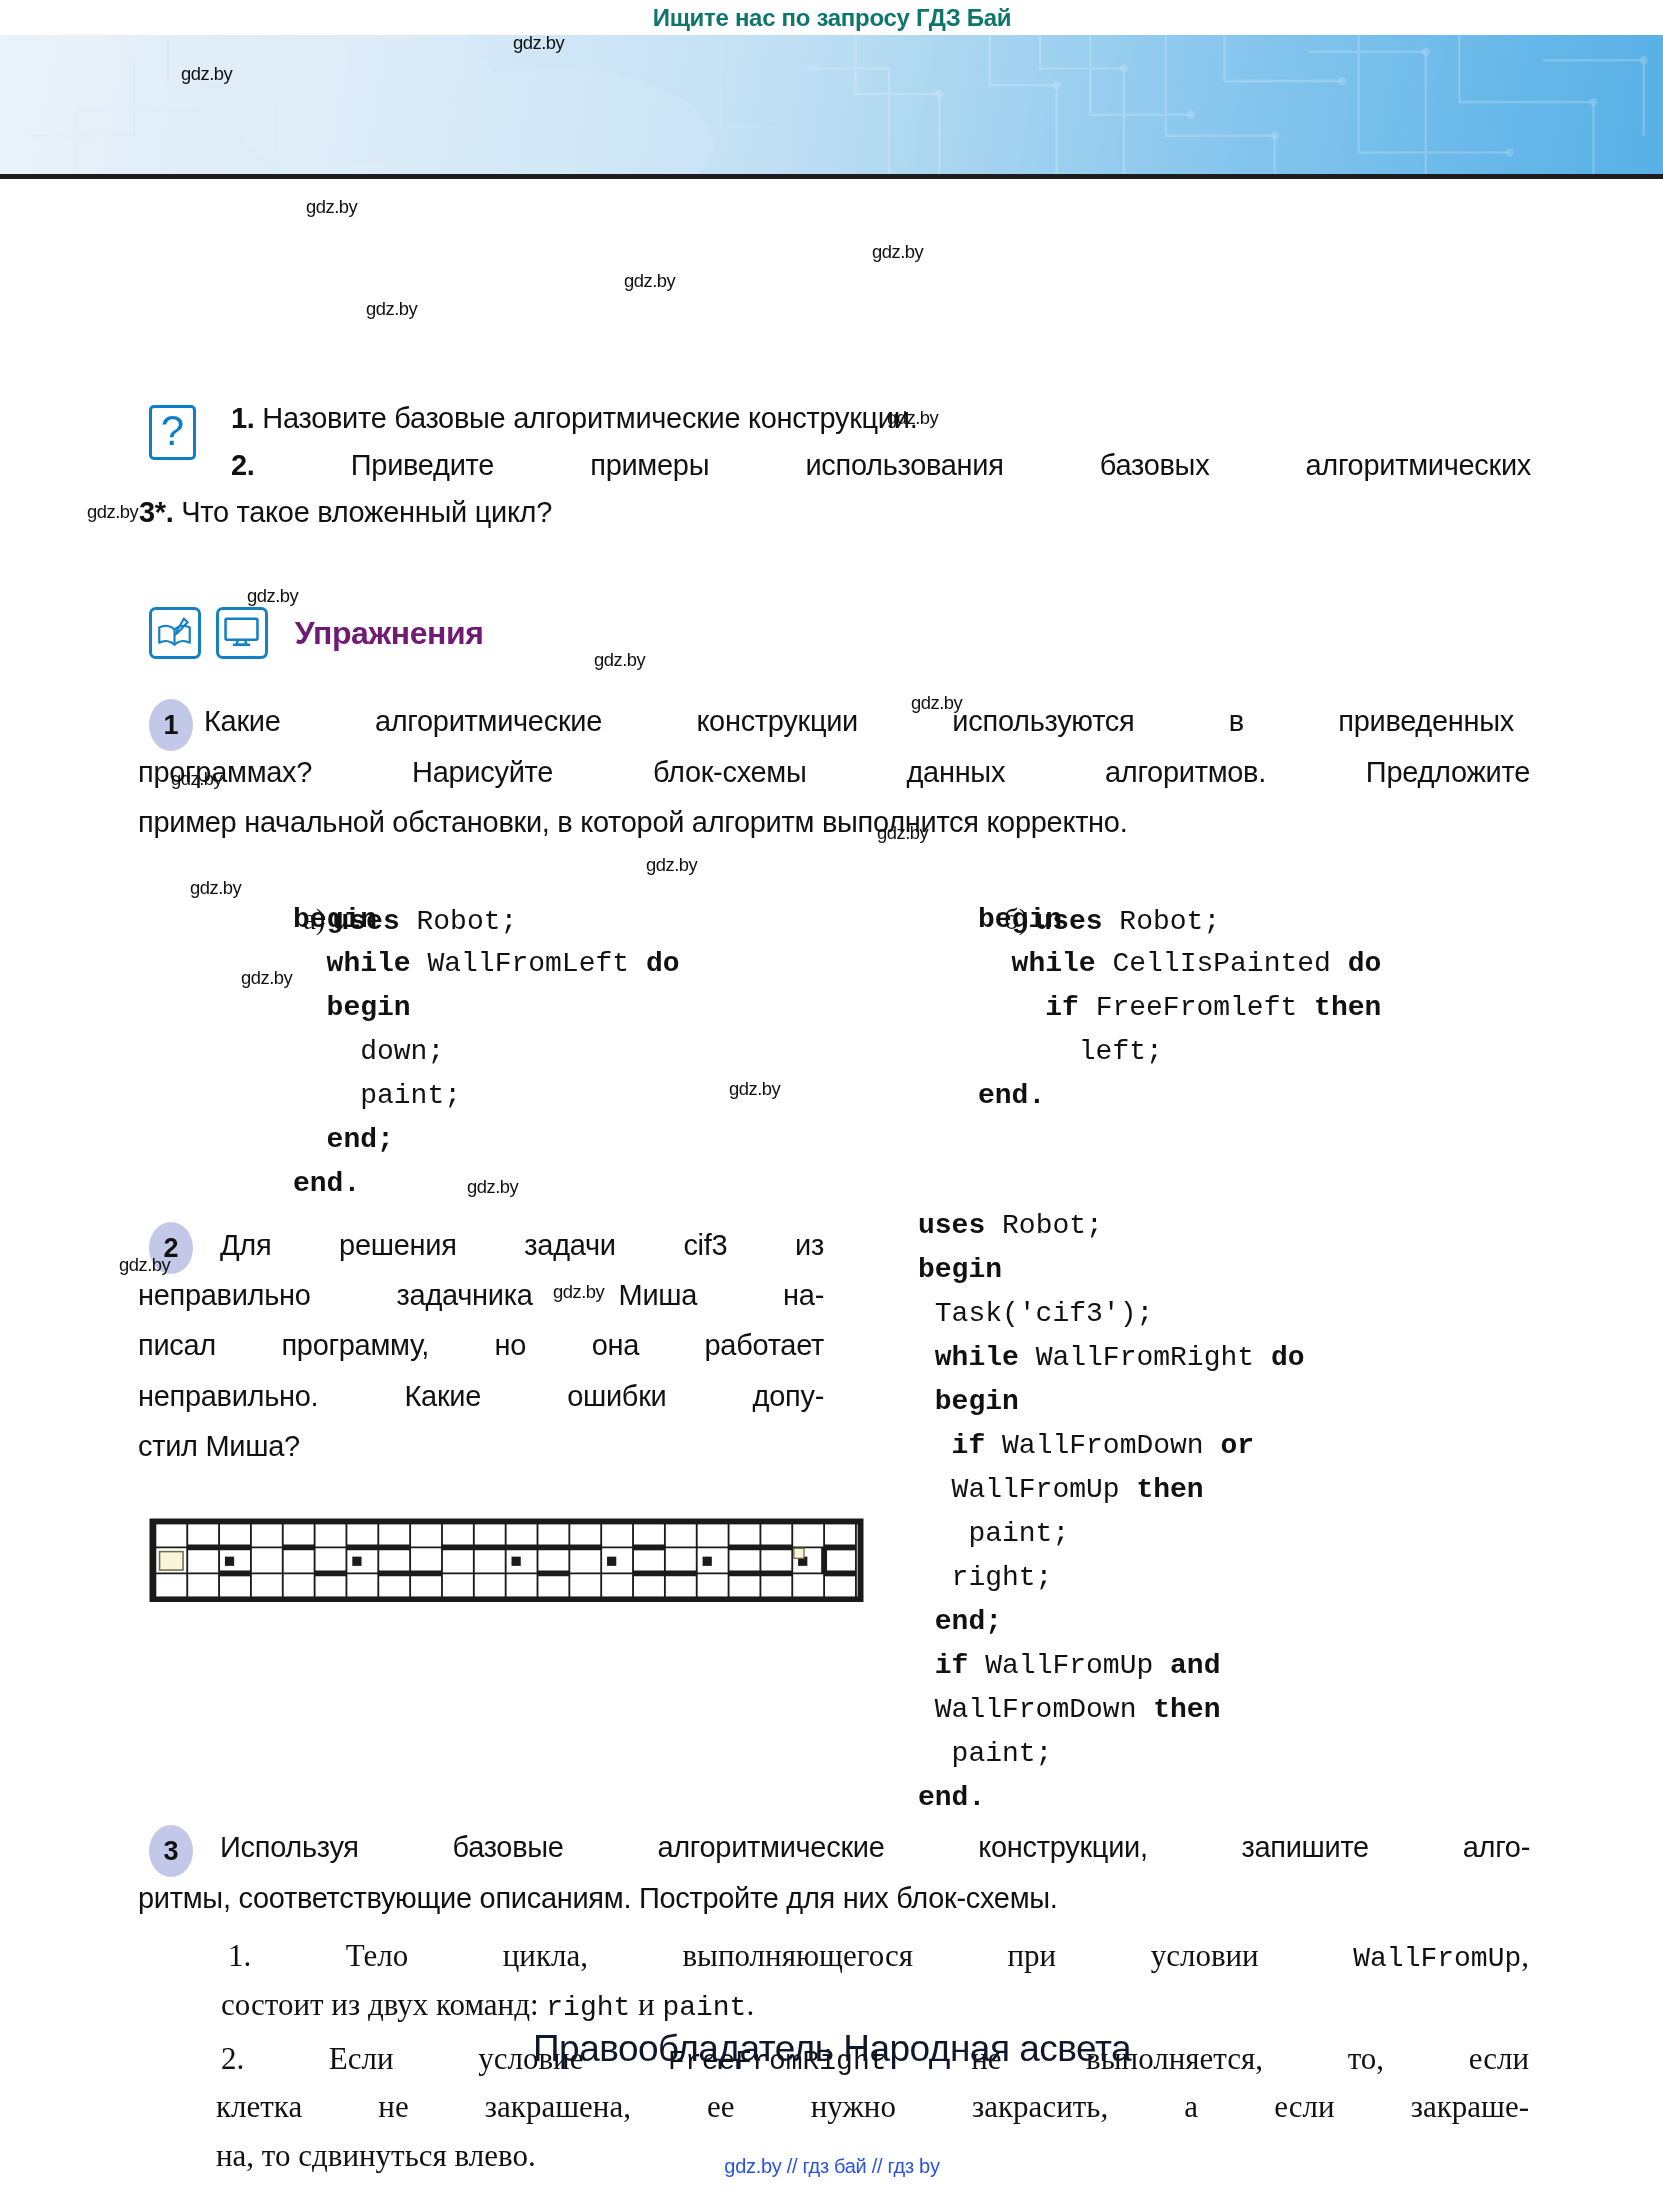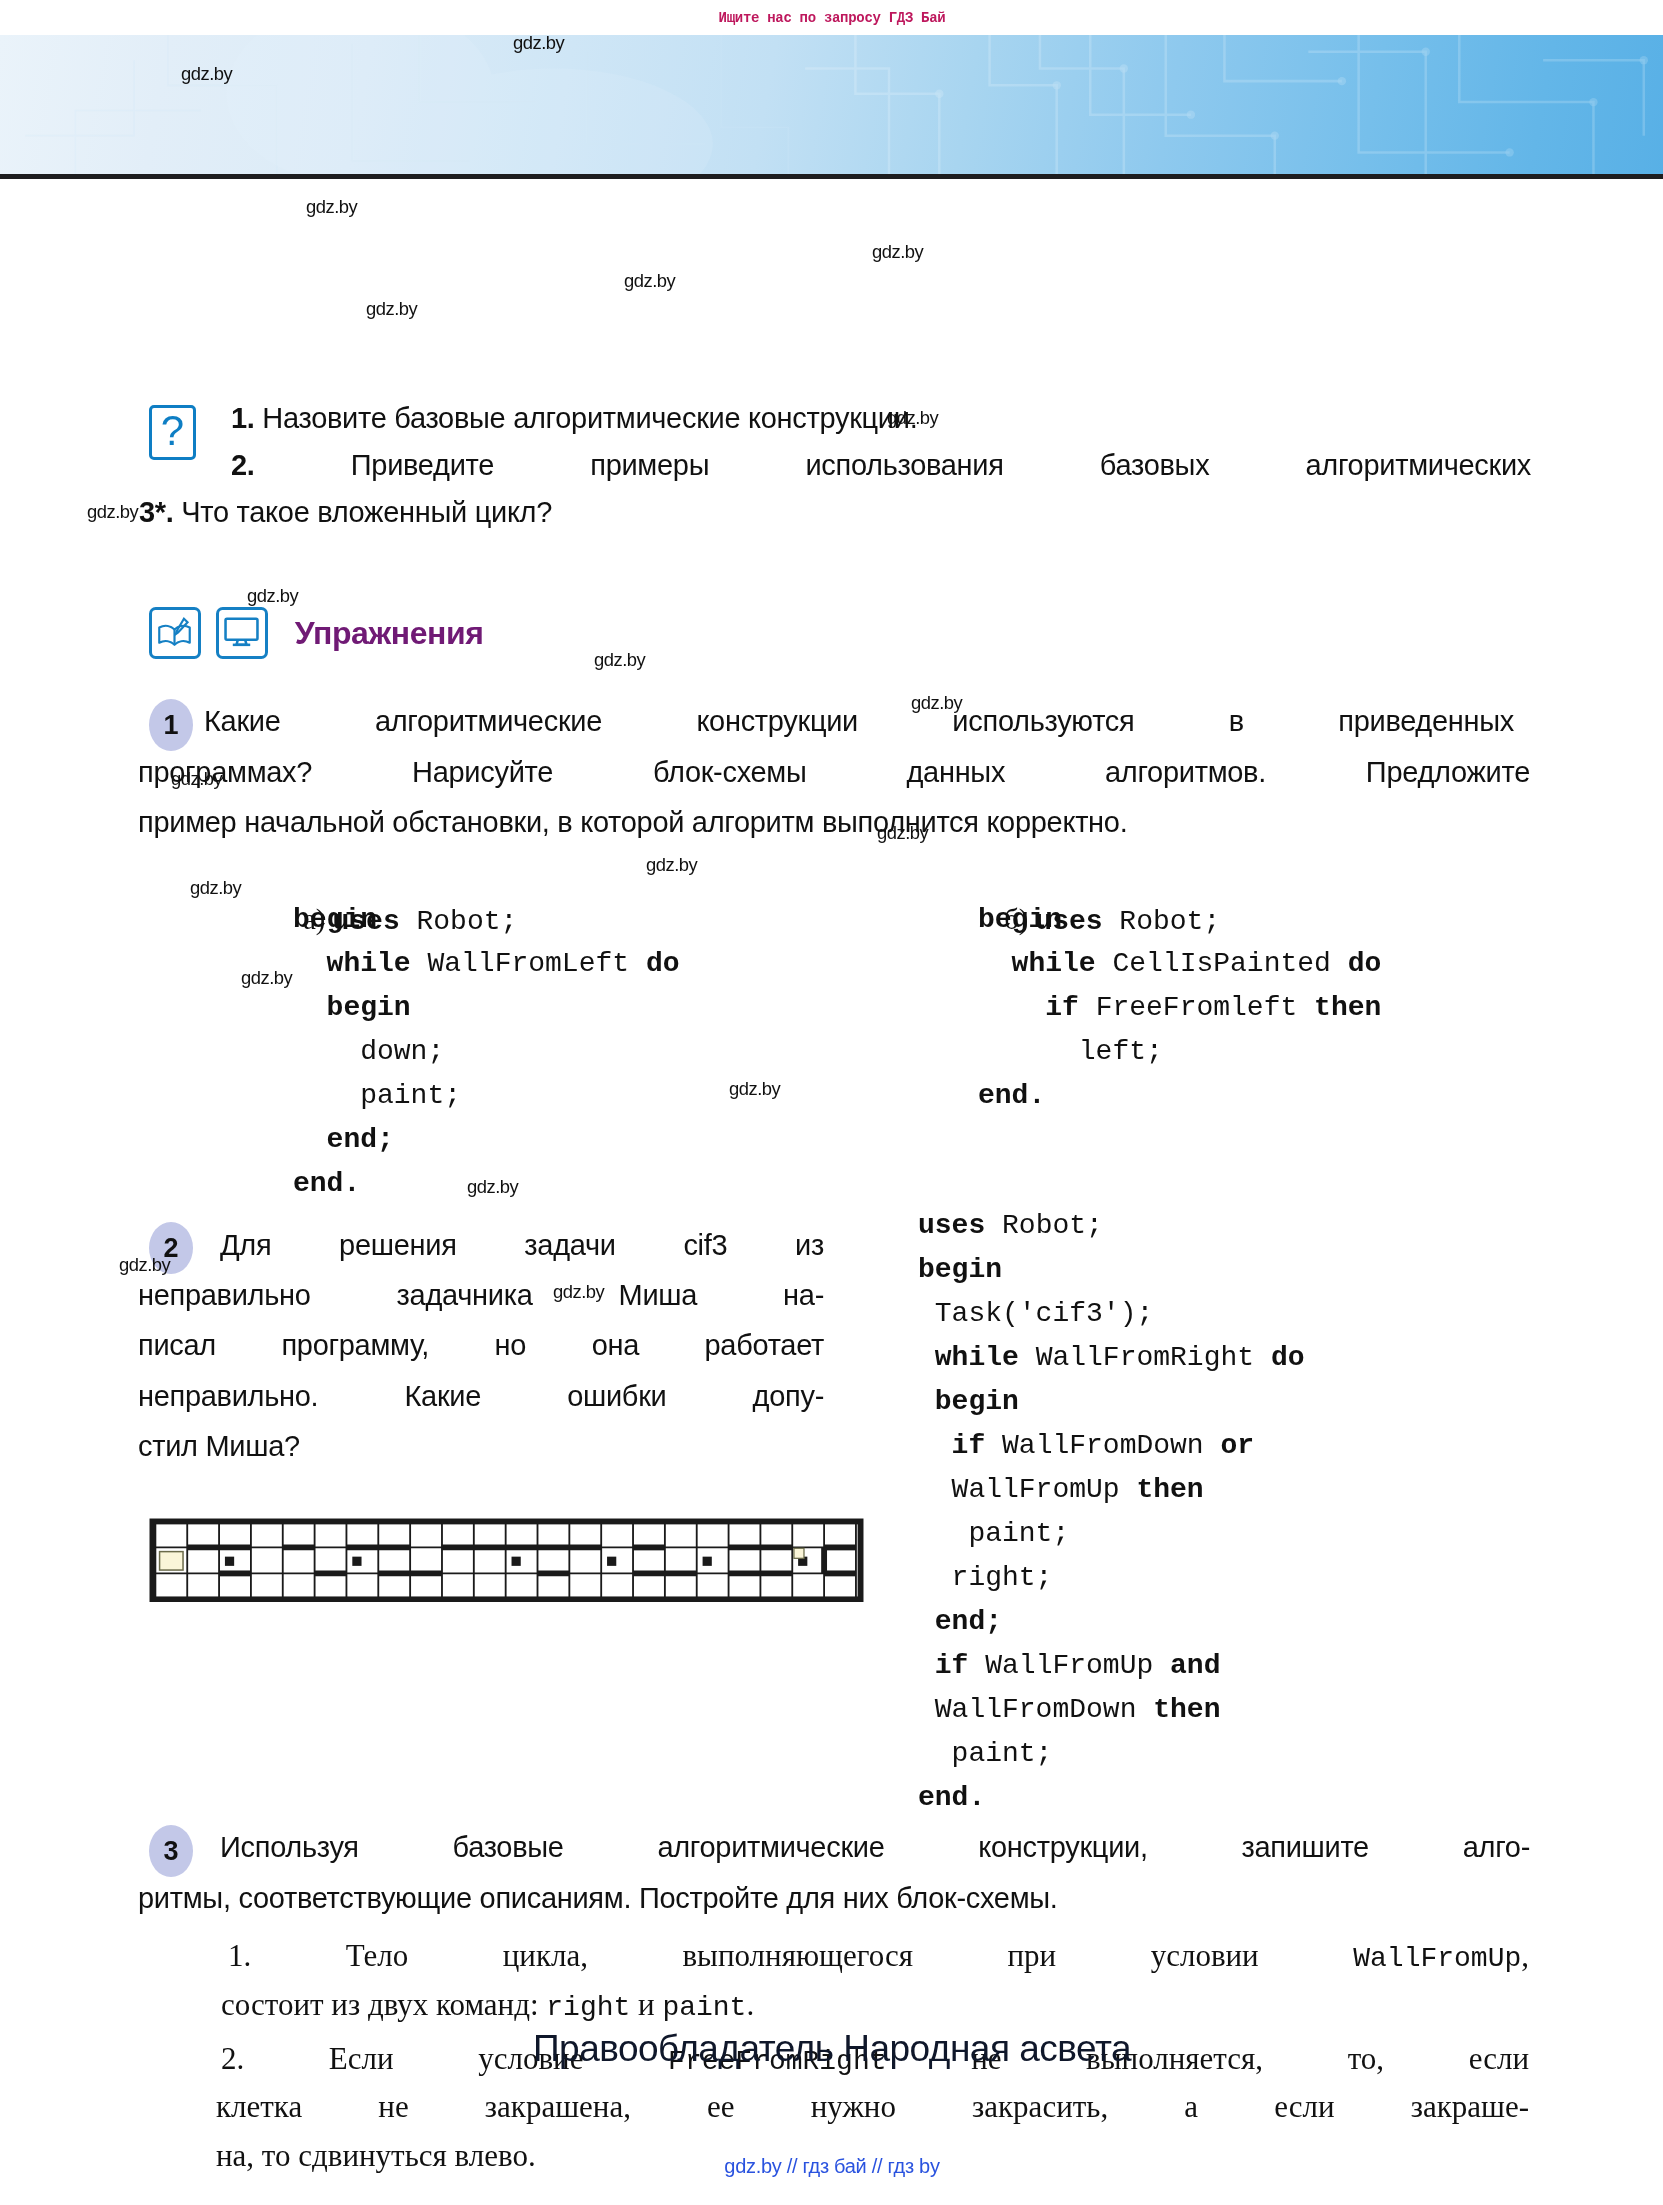--- a/index.html
+++ b/index.html
@@ -20,24 +20,24 @@
     position: absolute;
     top: 0; left: 0;
     width: 1664px;
     height: 35px;
     display: flex;
     align-items: center;
     justify-content: center;
     background: #ffffff;
   }
   .promo-text {
-    color: #be185d;
-    font-size: 14px;
+    color: #0f766e;
+    font-size: 24px;
     font-weight: bold;
-    font-family: Liberation Mono, monospace;
+    font-family: Liberation Sans, sans-serif;
     letter-spacing: -0.3px;
   }
 
   
   .header-banner {
     position: absolute;
     top: 35px; left: 0;
     width: 1664px;
     height: 144px;
     overflow: hidden;

